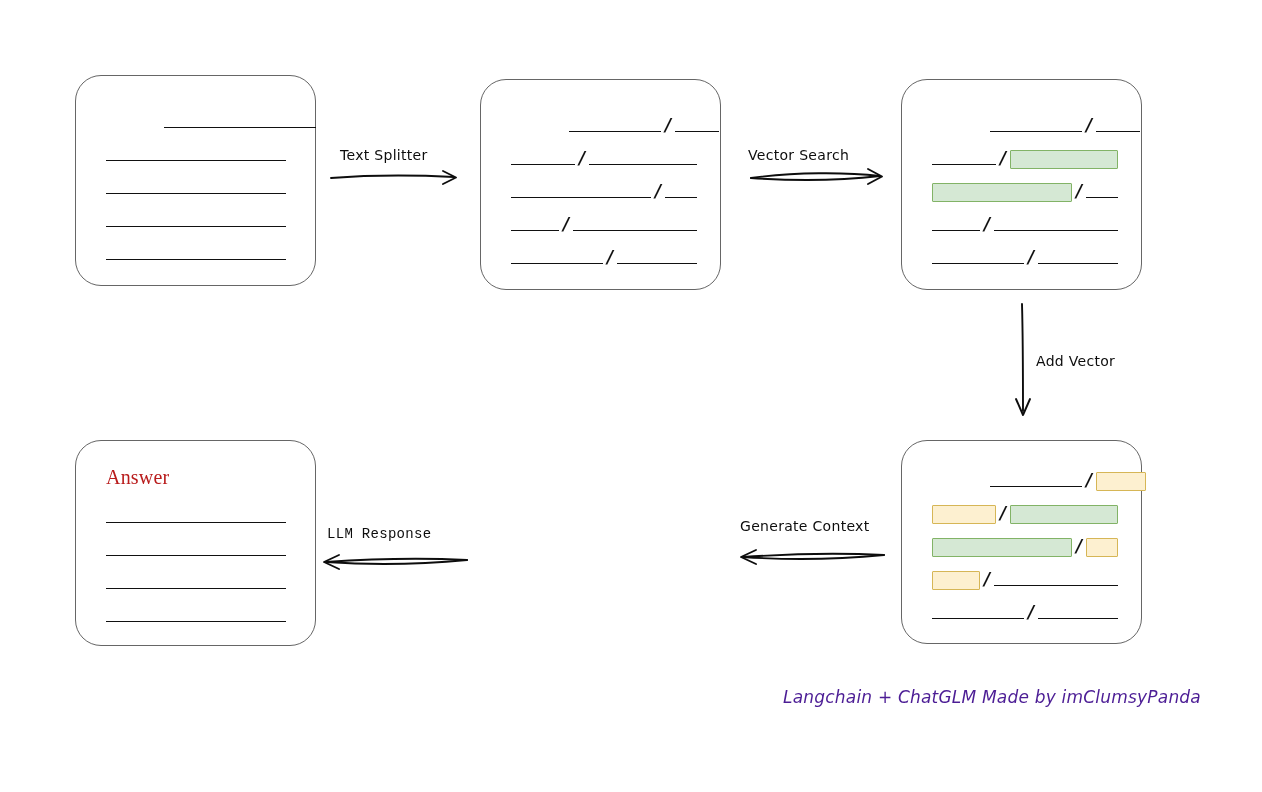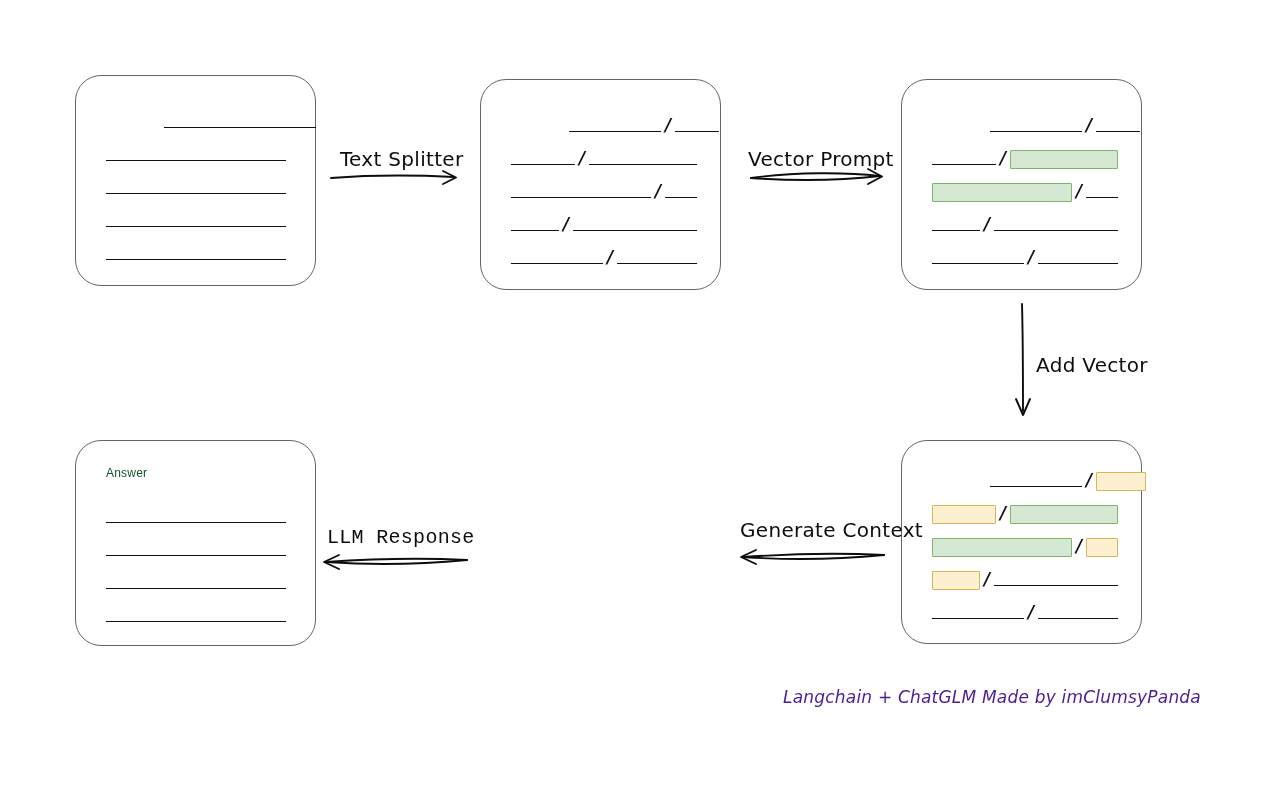--- a/index.html
+++ b/index.html
@@ -55,30 +55,30 @@
     height: 19px;
     border-radius: 1px;
   }
   .chip-green { background: #d5e8d4; border: 1.4px solid #82b366; }
   .chip-yellow { background: #fdf0d0; border: 1.4px solid #d6b656; }
   .chip-red   { background: #f8cecc; border: 1.4px solid #b85450; }
 
   
   .box-label {
     position: absolute;
-    font-family: Liberation Sans, sans-serif;
-    font-size: 12px;
-    color: #14532d;
+    font-family: Liberation Serif, serif;
+    font-size: 20px;
+    color: #b91c1c;
     letter-spacing: 0.2px;
     white-space: nowrap;
   }
   .edge-label {
     position: absolute;
     font-family: "DejaVu Sans", sans-serif;
-    font-size: 20px;
+    font-size: 14px;
     color: #0d0d0d;
     letter-spacing: 0.3px;
     white-space: nowrap;
   }
   .footer-label {
     position: absolute;
     font-family: "DejaVu Sans", sans-serif;
     font-size: 17px;
     color: #4c1d95;
     letter-spacing: 0.2px;
@@ -153,21 +153,21 @@
           <span class="seg-rule" style="width: 124px;"></span>
         </div>
         <div class="line-row" style="left: 0px; top: 132px;">
           <span class="seg-rule" style="width: 92px;"></span>
           <span class="slash">/</span>
           <span class="seg-rule" style="width: 80px;"></span>
         </div>
       </div>
   </div>
 
-  <div class="edge-label" style="left:748px; top:147px;">Vector Prompt</div>
+  <div class="edge-label" style="left:748px; top:147px;">Vector Search</div>
   <svg class="arrow-svg" style="left:750px; top:166px;" width="140" height="22" viewBox="0 0 140 22">
     <path d="M1 12 C 45 6, 95 6, 130 10"></path>
     <path d="M1 12 C 45 15, 95 14, 130 10"></path>
     <path d="M118 3 L132 10.5 L118 18"></path>
   </svg>
 
   <div class="doc-box" style="left:901px; top:79px; width:241px; height:211px;">
     <div id="slot-vector_matches" style="position:absolute; left:30px; top:38px;">
         <div class="line-row" style="left: 58px; top: 0px;">
           <span class="seg-rule" style="width: 92px;"></span>

